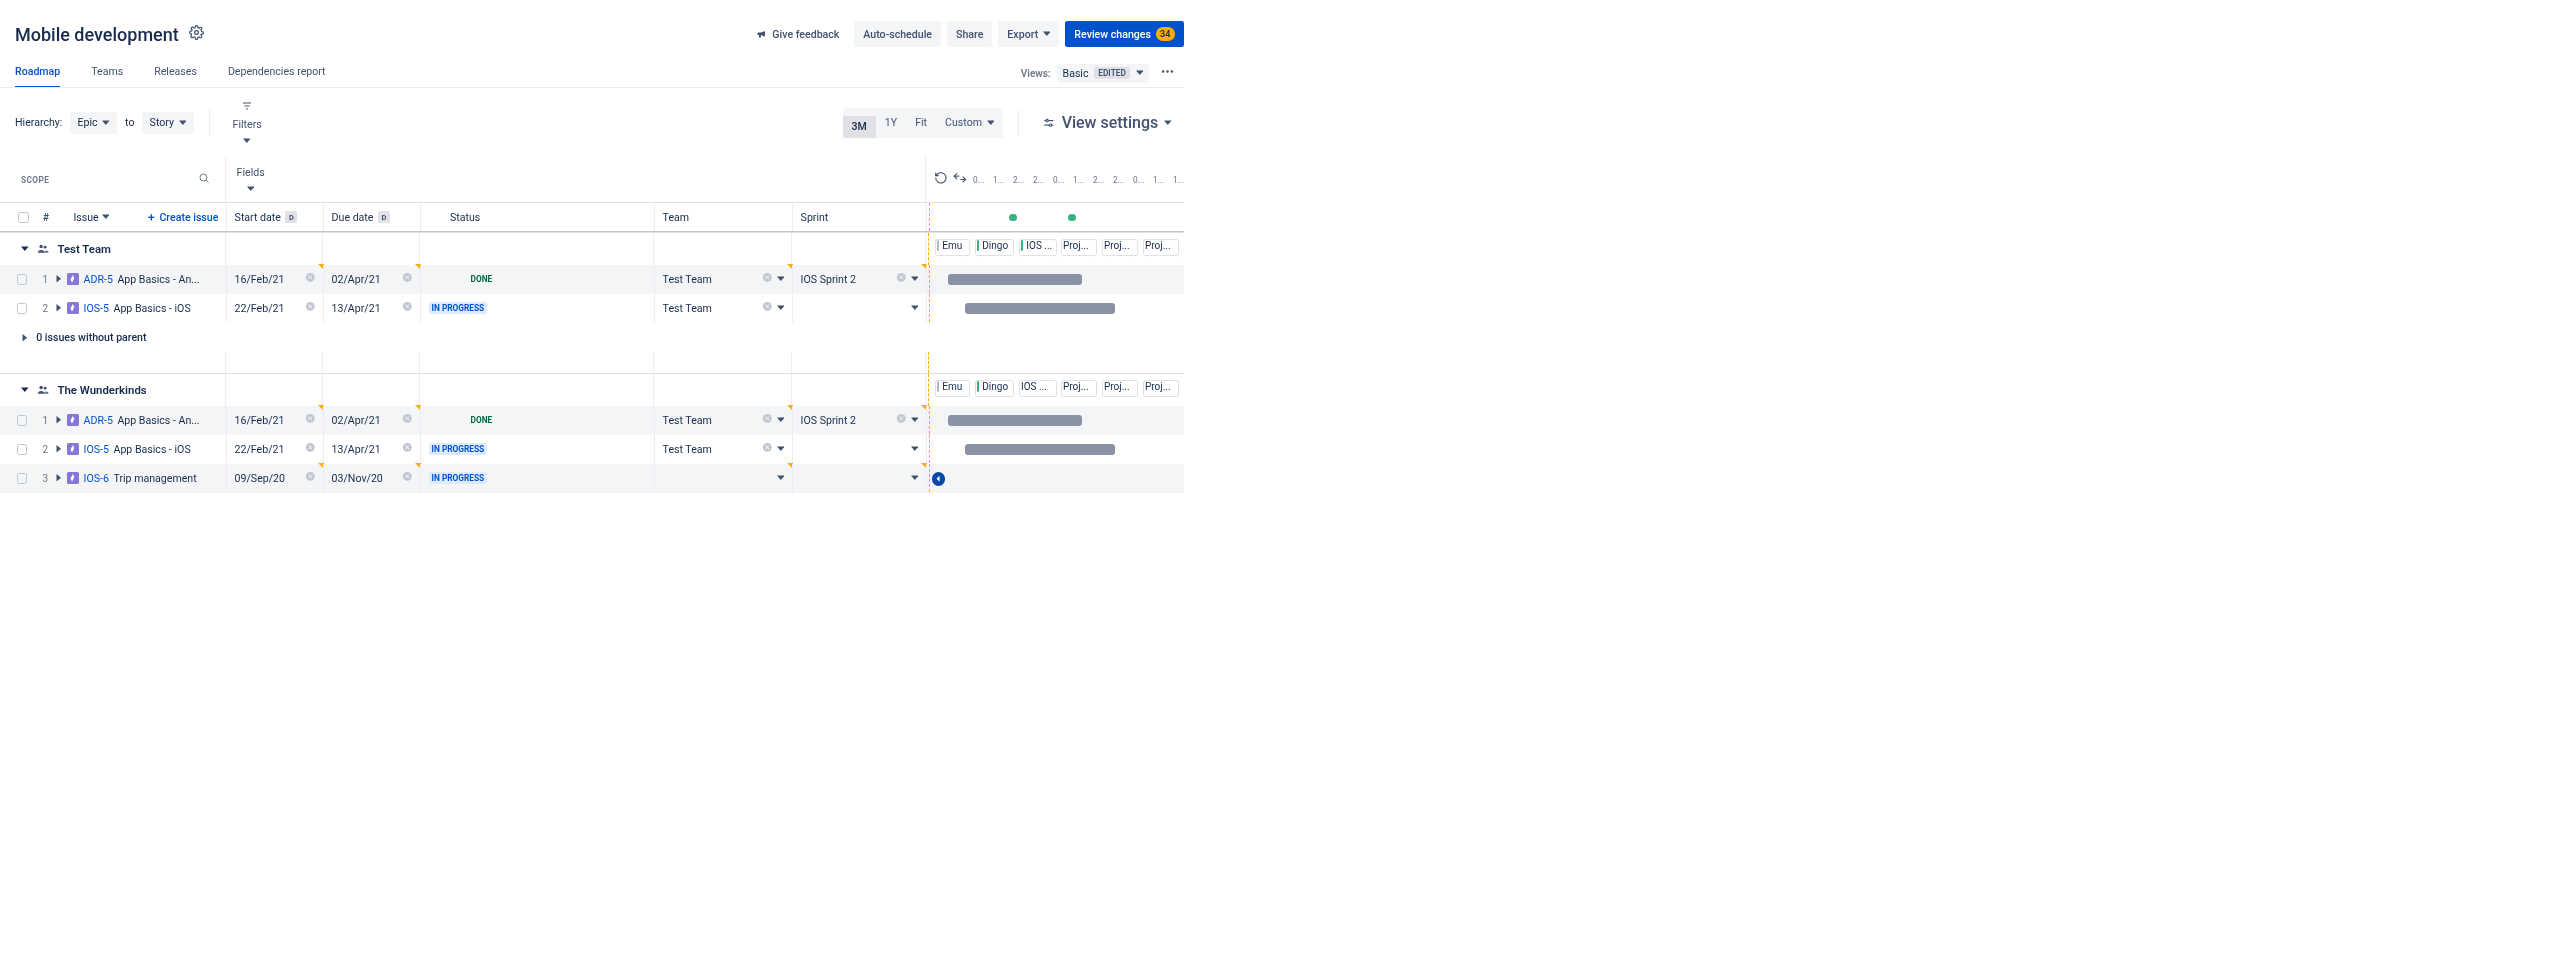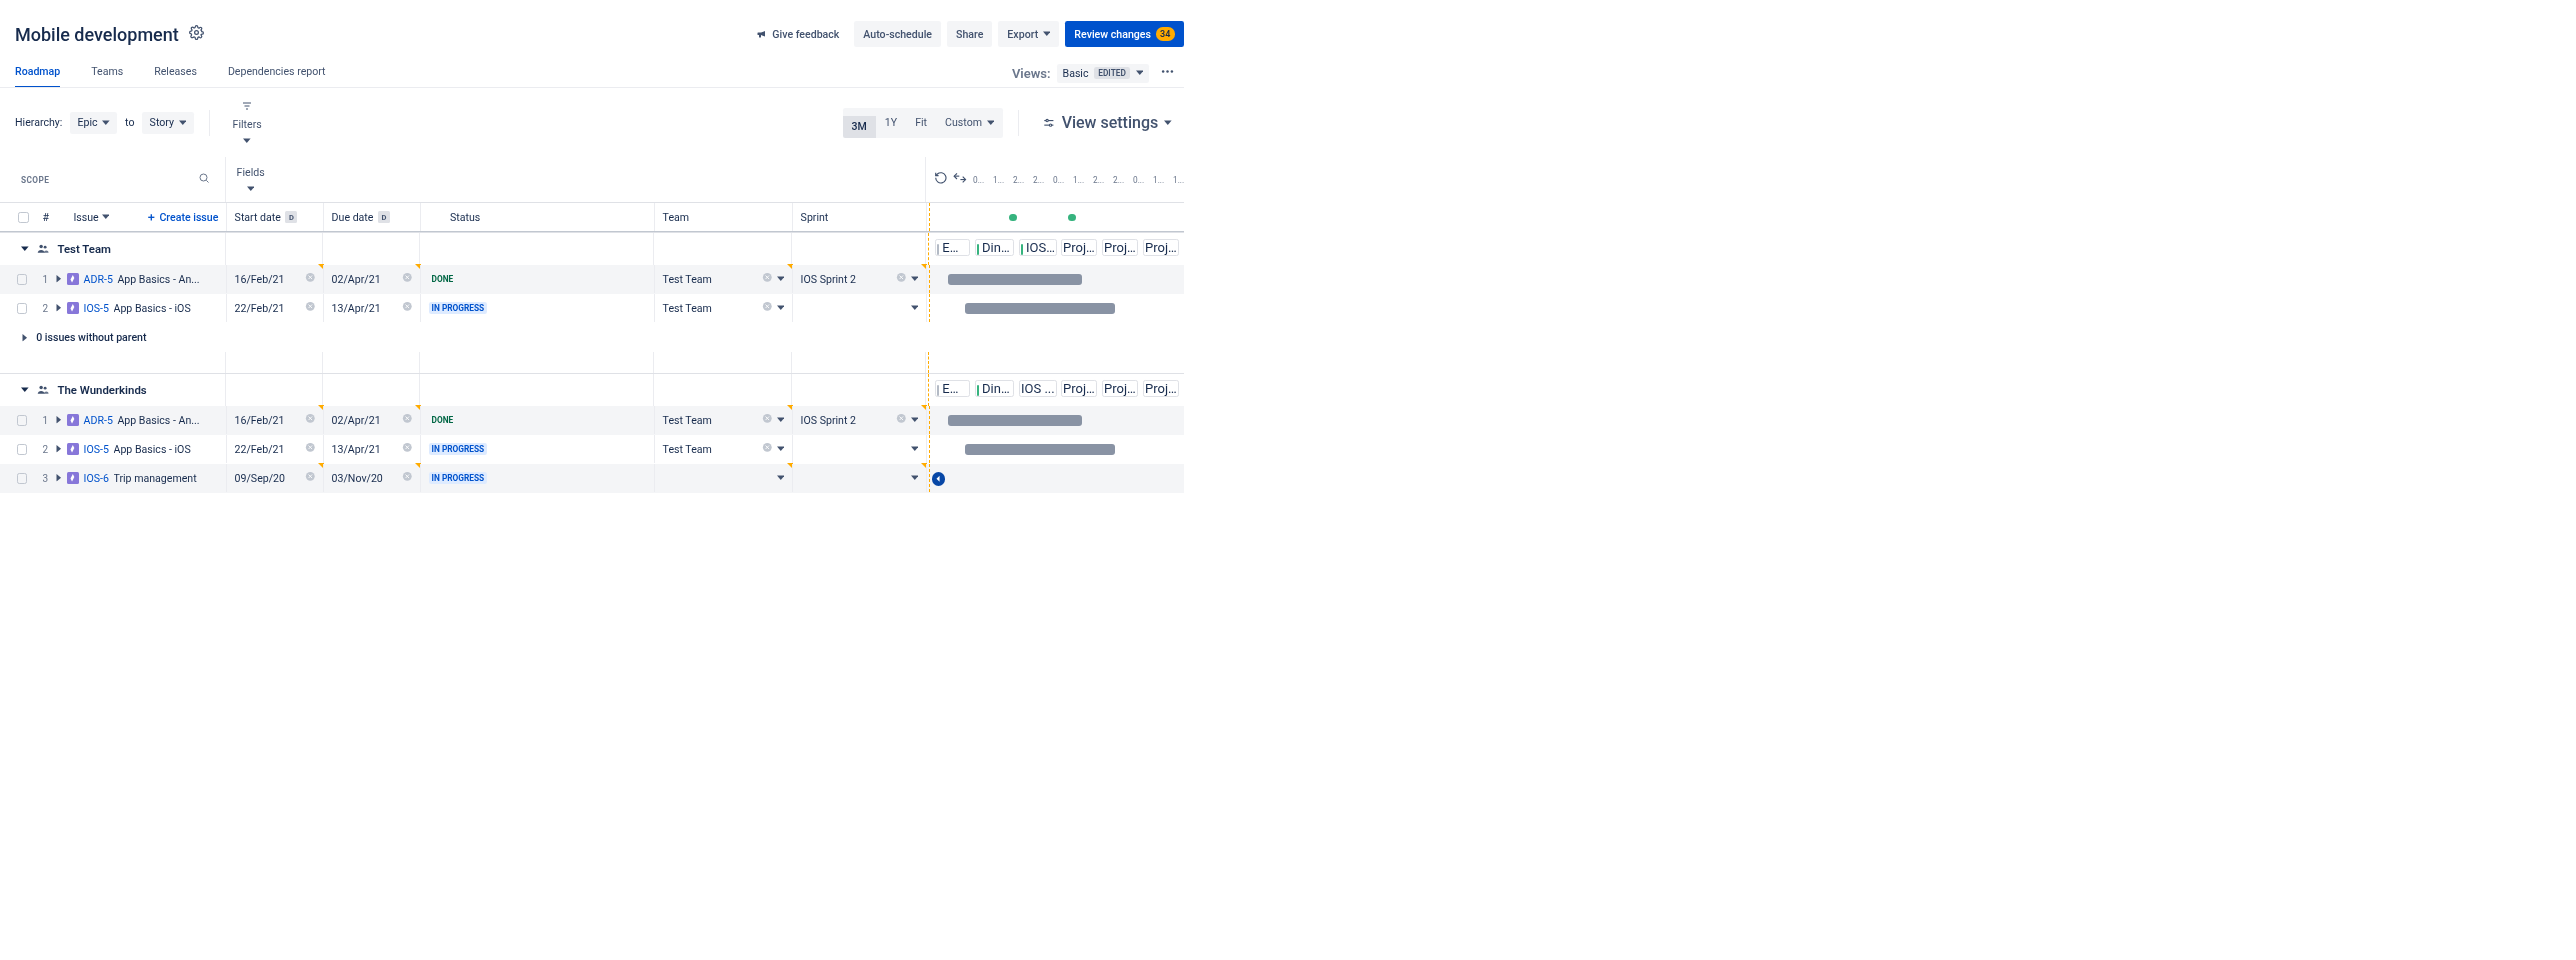--- a/index.html
+++ b/index.html
@@ -13,21 +13,21 @@
   .btn { display:inline-flex; align-items:center; gap:4.6px; height:26px; padding:0 9px; border-radius:2.3px; background:#F4F5F7; color:#42526E; font-weight:500; border:none; cursor:pointer; font-size:10.6px; }
   .btn.ghost { background:transparent; }
   .btn.primary { background:#0052CC; color:#fff; }
   .badge { display:inline-flex; align-items:center; justify-content:center; min-width:18px; height:13.7px; padding:0 4.6px; border-radius:6.8px; background:#FFAB00; color:#172B4D; font-size:9px; font-weight:600; }
   
   .tabs-row { display:flex; justify-content:space-between; align-items:center; padding: 16.7px 4.6px 0 15px; border-bottom:1.5px solid #EBECF0; }
   .tabs { display:flex; gap:31px; }
   .tab { padding-bottom:7.6px; color:#42526E; cursor:pointer; font-size:10.6px; }
   .tab.active { color:#0052CC; font-weight:500; border-bottom:1.5px solid #0052CC; margin-bottom:-1.5px; }
   .views-wrap { display:flex; align-items:center; gap:6px; padding-bottom:4.6px; }
-  .views-label { color:#6B778C; font-size:13px; font-weight:600; }
+  .views-label { color:#6B778C; font-size:10px; font-weight:600; }
   .view-btn { display:flex; align-items:center; gap:6px; background:#F4F5F7; border-radius:2.3px; padding:3px 6px; cursor:pointer; }
   .view-edited { background:#DFE1E6; border-radius:2.3px; padding:0.8px 3.8px; font-size:8.3px; font-weight:600; color:#42526E; }
   .meatballs { color:#42526E; padding:0 4.6px; cursor:pointer; }
   
   .toolbar { display:flex; justify-content:space-between; align-items:center; padding:7.6px 4.6px 7.6px 15px; }
   .tb-left { display:flex; align-items:center; gap:7.6px; }
   .tb-label { font-size:10.6px; color:#172B4D; }
   .dd { display:inline-flex; align-items:center; gap:4.6px; background:#F4F5F7; border-radius:2.3px; padding:4.6px 7.6px; cursor:pointer; font-size:10.6px; }
   .vbar { width:0.8px; height:26px; background:#EBECF0; margin:0 7.6px; }
   .filter-btn { display:inline-flex; align-items:center; gap:6px; padding:4.6px 7.6px; cursor:pointer; font-size:10.6px; color:#42526E;flex-direction:column; }
@@ -69,29 +69,29 @@
   .issue-cell { gap:4.6px; }
   .numcol { font-size:10px; color:#6B778C; width:7.6px; }
   .caret-r { transform:rotate(-90deg); }
   .epic { display:inline-flex; width:12px; height:12px; border-radius:1.5px; background:#8777D9; align-items:center; justify-content:center; }
   .epic svg { display:block; }
   .link { color:#0052CC; }
   .summary { color:#172B4D; white-space:nowrap; overflow:hidden; text-overflow:ellipsis;text-align:center; }
   .date-cell { justify-content:space-between; }
   .clr { color:#A5ADBA; cursor:pointer; }
   .loz { display:inline-block; padding:0.8px 3px; border-radius:2.3px; font-size:8.3px; font-weight:700; }
-  .loz.done { color:#006644; }
+  .loz.done { color:#006644;margin-left:39px; }
   .loz.prog { color:#0052CC; background:#DEEBFF; }
   .team-cell { justify-content:space-between; gap:3px;}
   .team-right { display:flex; gap:4.6px; align-items:center; }
   .sprint-cell { justify-content:space-between; gap:3px; }
   
   .gantt-cell { padding:0; position:relative; }
   .today { position:absolute; left:1.5px; top:0; bottom:0; border-left:1.5px dashed #FFAB00; z-index:1; }
-  .sprint-pill { position:absolute; top:6px; height:16.7px; background:#fff; border:0.8px solid #DFE1E6; border-radius:2.3px; display:flex; align-items:flex-end; padding:0 1px; font-size:13px; color:#172B4D; gap:3px; }
+  .sprint-pill { position:absolute; top:6px; height:16.7px; background:#fff; border:0.8px solid #DFE1E6; border-radius:2.3px; display:flex; align-items:flex-start; padding:0 1px; font-size:10px; color:#172B4D; gap:3px; }
   .sprint-pill .lb { width:2.3px; border-radius:1.5px; height:10.6px; }
   .bar { position:absolute; top:9px; height:10.6px; border-radius:3px; background:#8993A4; }
   .arrow-chip { position:absolute; top:7.6px; width:13.7px; height:13.7px; border-radius:50%; background:#0747A6; display:flex; align-items:center; justify-content:center; }
   .dot { width:7.6px; height:7.6px; border-radius:50%; background:#36B37E; display:inline-block; }
   .tri { position:absolute; top:-0.8px; right:-0.8px; width:0; height:0; border-left:6.8px solid transparent; border-top:6.8px solid #FFAB00; }
   
   .group-row { display:flex; height:33px; align-items:center; border-top:1.5px solid #DFE1E6;}
   .group-scope { display:flex; align-items:center; gap:7.6px; padding-left:21px; flex:0 0 225px; }
   .group-name { font-size:11.4px; font-weight:600; }
   .group-fill { height:100%; }

